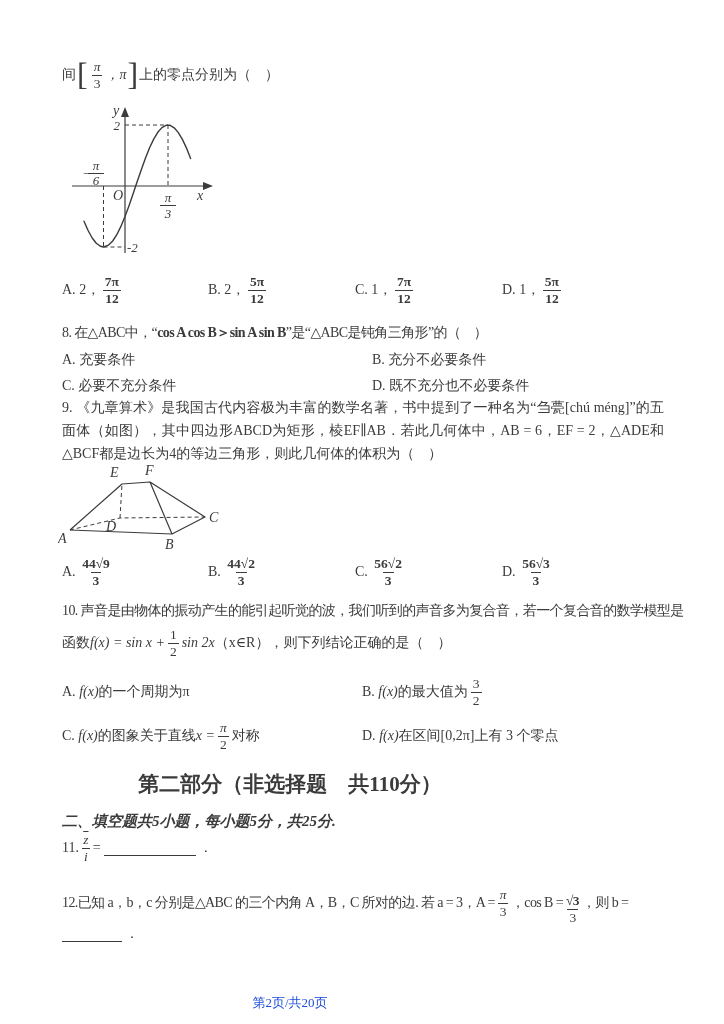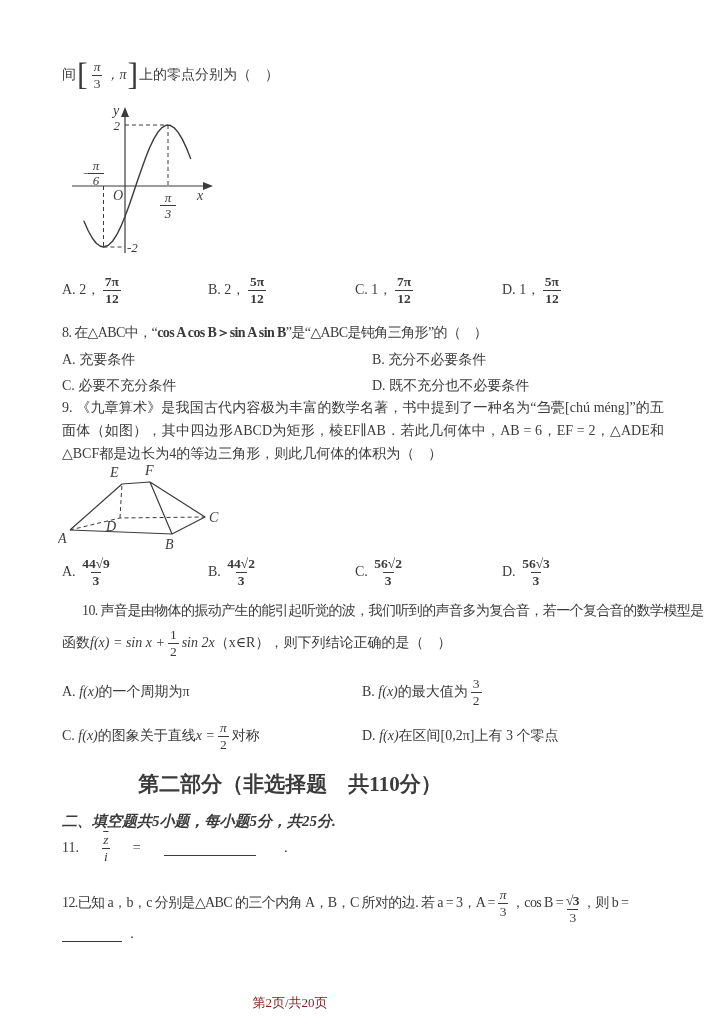--- a/index.html
+++ b/index.html
@@ -157,21 +157,21 @@
       </span>
   </div>
   <div class="abs row t" style="left:502px;top:550px;height:44px;">
     <span>D.</span>&nbsp;
     <span class="frac fb">
         <span>56√3</span>
         <span class="den">3</span>
       </span>
   </div>
 
-  <div class="abs t tight" style="left:62px;top:602px;white-space:nowrap;margin-left:20px;">
+  <div class="abs t tight" style="left:62px;top:602px;white-space:nowrap;">
     <span>10.</span><span> 声音是由物体的振动产生的能引起听觉的波，我们听到的声音多为复合音，若一个复合音的数学模型是</span>
   </div>
   <div class="abs row t" style="left:62px;top:622px;height:42px;">
     <span>函数 </span>
     <span class="it">f(x) = sin x +</span>
     <span class="frac">
         <span>1</span>
         <span class="den">2</span>
       </span>
     <span class="it">sin 2x</span>
@@ -200,21 +200,21 @@
     <span>对称</span>
   </div>
   <div class="abs row t" style="left:362px;top:714px;height:44px;">
     <span>D.</span>&nbsp;
     <span class="it">f(x)</span><span>在区间[0,2π]上有 3 个零点</span>
   </div>
 
   <div class="abs center b" style="top:758px;font-size:21px;">第二部分（非选择题　共110分）</div>
   <div class="abs b" style="left:62px;top:800px;font-size:15px;font-style:italic;">二、填空题共5小题，每小题5分，共25分.</div>
 
-  <div class="abs row t" style="left:62px;top:826px;height:44px;gap:20px;">
+  <div class="abs row t" style="left:62px;top:826px;height:44px;">
     <span>11.</span>
     <span class="frac">
         <span class="it ov">z</span>
         <span class="den it">i</span>
       </span>
     <span>=</span>
     <span class="blank" style="width:92px;"></span>
     <span>．</span>
   </div>
 
@@ -230,15 +230,15 @@
         <span class="b">√3</span>
         <span class="den">3</span>
       </span>
     <span>，则 b =</span>
   </div>
   <div class="abs row t" style="left:62px;top:924px;height:20px;">
     <span class="blank" style="width:60px;margin-left:0;"></span>
     <span>．</span>
   </div>
 
-  <div class="abs center" style="top:994px;font-size:13px;color:#7f1d1d;">第2页/共20页</div>
+  <div class="abs center" style="top:994px;font-size:13px;color:#1d4ed8;">第2页/共20页</div>
 
 </div>
 
 </body></html>

